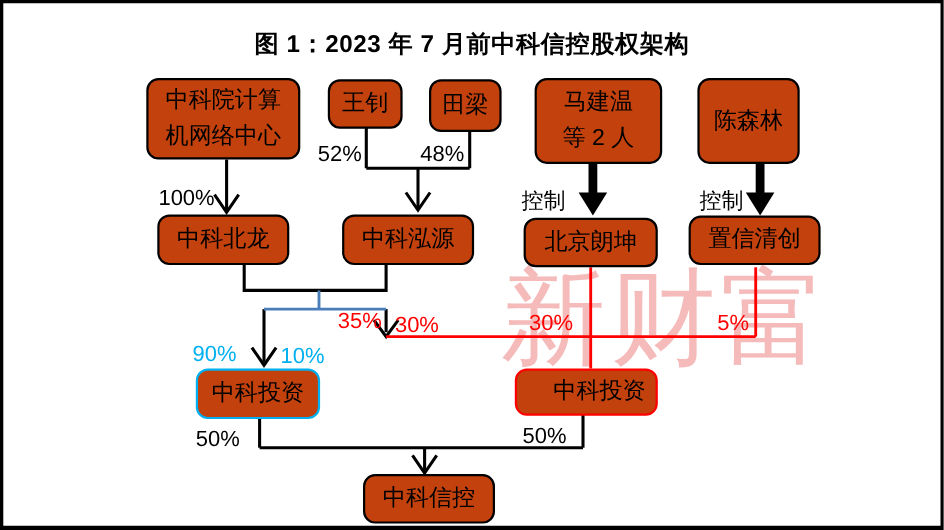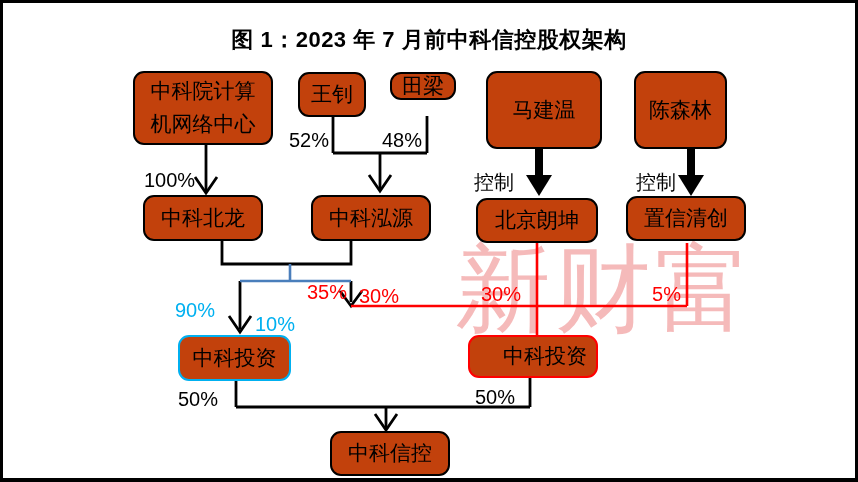--- a/index.html
+++ b/index.html
@@ -86,25 +86,26 @@
     </g>
   </svg>
 
   <div class="node" style="left:130px;top:68px;width:140px;height:74px">
     <span>中科院计算</span>
     <span>机网络中心</span>
   </div>
   <div class="node" style="left:295px;top:69px;width:68px;height:45px">
     <span>王钊</span>
   </div>
-  <div class="node" style="left:387px;top:69px;width:66px;height:28px">
+  <div class="node" style="left:387px;top:69px;width:66px;height:48px">
     <span>田梁</span>
   </div>
   <div class="node" style="left:483px;top:68px;width:116px;height:78px">
     <span>马建温</span>
+    <span>等 2 人</span>
   </div>
   <div class="node" style="left:631px;top:68px;width:93px;height:78px">
     <span>陈森林</span>
   </div>
 
   <div class="node" style="left:140px;top:192px;width:120px;height:46px">
     <span>中科北龙</span>
   </div>
   <div class="node" style="left:308px;top:192px;width:120px;height:46px">
     <span>中科泓源</span>
@@ -125,21 +126,21 @@
 
   <div class="node" style="left:327px;top:428px;width:120px;height:45px">
     <span>中科信控</span>
   </div>
 
   <div class="lbl" style="left:141px;top:166px">100%</div>
   <div class="lbl ra" style="left:268px;top:126px;width:58px">52%</div>
   <div class="lbl" style="left:379px;top:126px">48%</div>
   <div class="lbl" style="left:471px;top:166px">控制</div>
   <div class="lbl" style="left:633px;top:166px">控制</div>
-  <div class="lbl cyan" style="left:172px;top:296px">90%</div>
+  <div class="lbl cyan" style="left:172px;top:308px">90%</div>
   <div class="lbl cyan" style="left:252px;top:310px">10%</div>
   <div class="lbl red ra" style="left:294px;top:278px;width:50px">35%</div>
   <div class="lbl red" style="left:356px;top:282px">30%</div>
   <div class="lbl red" style="left:478px;top:280px">30%</div>
   <div class="lbl red ra" style="left:640px;top:280px;width:38px">5%</div>
   <div class="lbl" style="left:175px;top:385px">50%</div>
   <div class="lbl" style="left:472px;top:383px">50%</div>
 
 </div>
 

